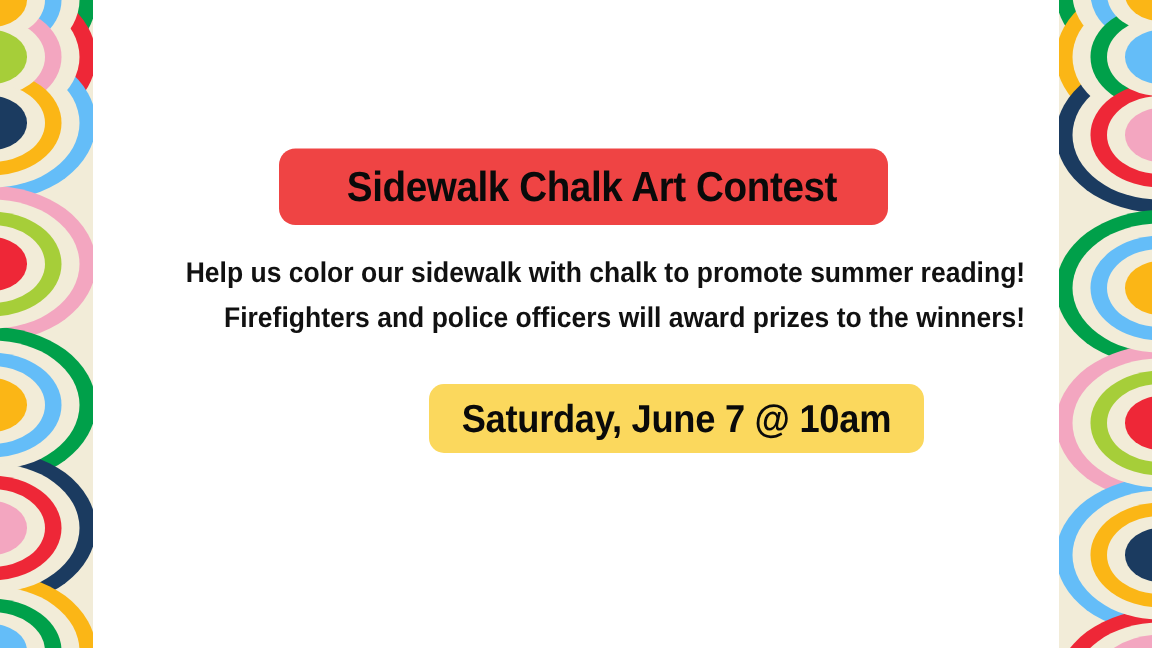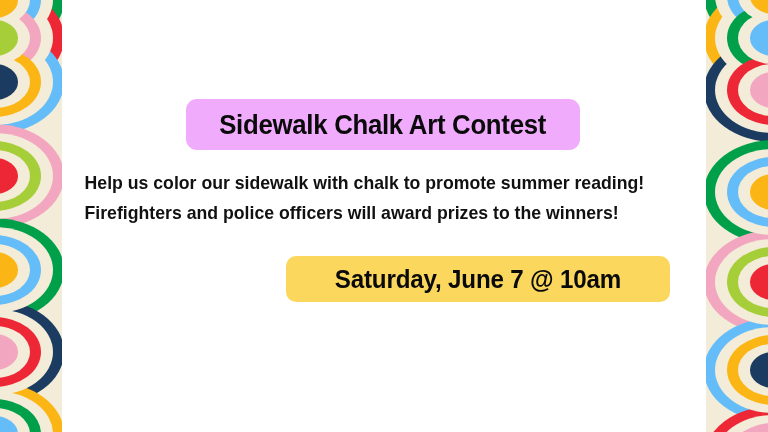--- a/index.html
+++ b/index.html
@@ -47,49 +47,49 @@
     background:#64bdf8;border-radius:13px;
     display:flex;align-items:center;justify-content:center;
   }
   .title-text{
     font-size:35px;font-weight:bold;color:#0a0a0a;
     letter-spacing:-0.6px;white-space:nowrap;
     transform:scaleX(0.90);
   }
   .subtitle-box{
     position:absolute;left:124px;top:99px;width:394px;height:51px;
-    background:#f0abfc;border-radius:11px;
-    display:flex;align-items:center;justify-content:center;
+    background:#ef4444;border-radius:11px;
+    display:flex;align-items:center;justify-content:center;padding-left:12px;
   }
   .subtitle-text{
     font-size:28px;font-weight:bold;color:#0a0a0a;
     letter-spacing:-0.3px;white-space:nowrap;
     transform:scaleX(0.92);
   }
   .body-lines{
     position:absolute;left:0;right:0;top:168px;
-    text-align:left;
+    text-align:right;
   }
   .body-line{
     font-size:19px;font-weight:bold;color:#111111;
     line-height:30px;white-space:nowrap;
     transform:scaleX(0.93);
   }
   .badge-circle{
     position:absolute;left:53px;top:253px;width:126px;height:126px;
     background:#1b3b60;border-radius:50%;
     display:flex;flex-direction:column;align-items:center;justify-content:center;
   }
   .badge-line{
     font-size:21px;font-weight:bold;color:#ffffff;
     line-height:30px;white-space:nowrap;
     transform:scaleX(0.95);
   }
   .date-box{
-    position:absolute;left:224px;top:256px;width:384px;height:46px;
+    position:absolute;left:224px;top:256px;width:330px;height:46px;
     background:#fbd85d;border-radius:10px;
     display:flex;align-items:center;justify-content:center;
   }
   .date-text{
     font-size:26px;font-weight:bold;color:#0a0a0a;
     letter-spacing:-0.2px;white-space:nowrap;
     transform:scaleX(0.93);
   }
   .location-box{
     position:absolute;left:256px;top:318px;width:282px;height:44px;

